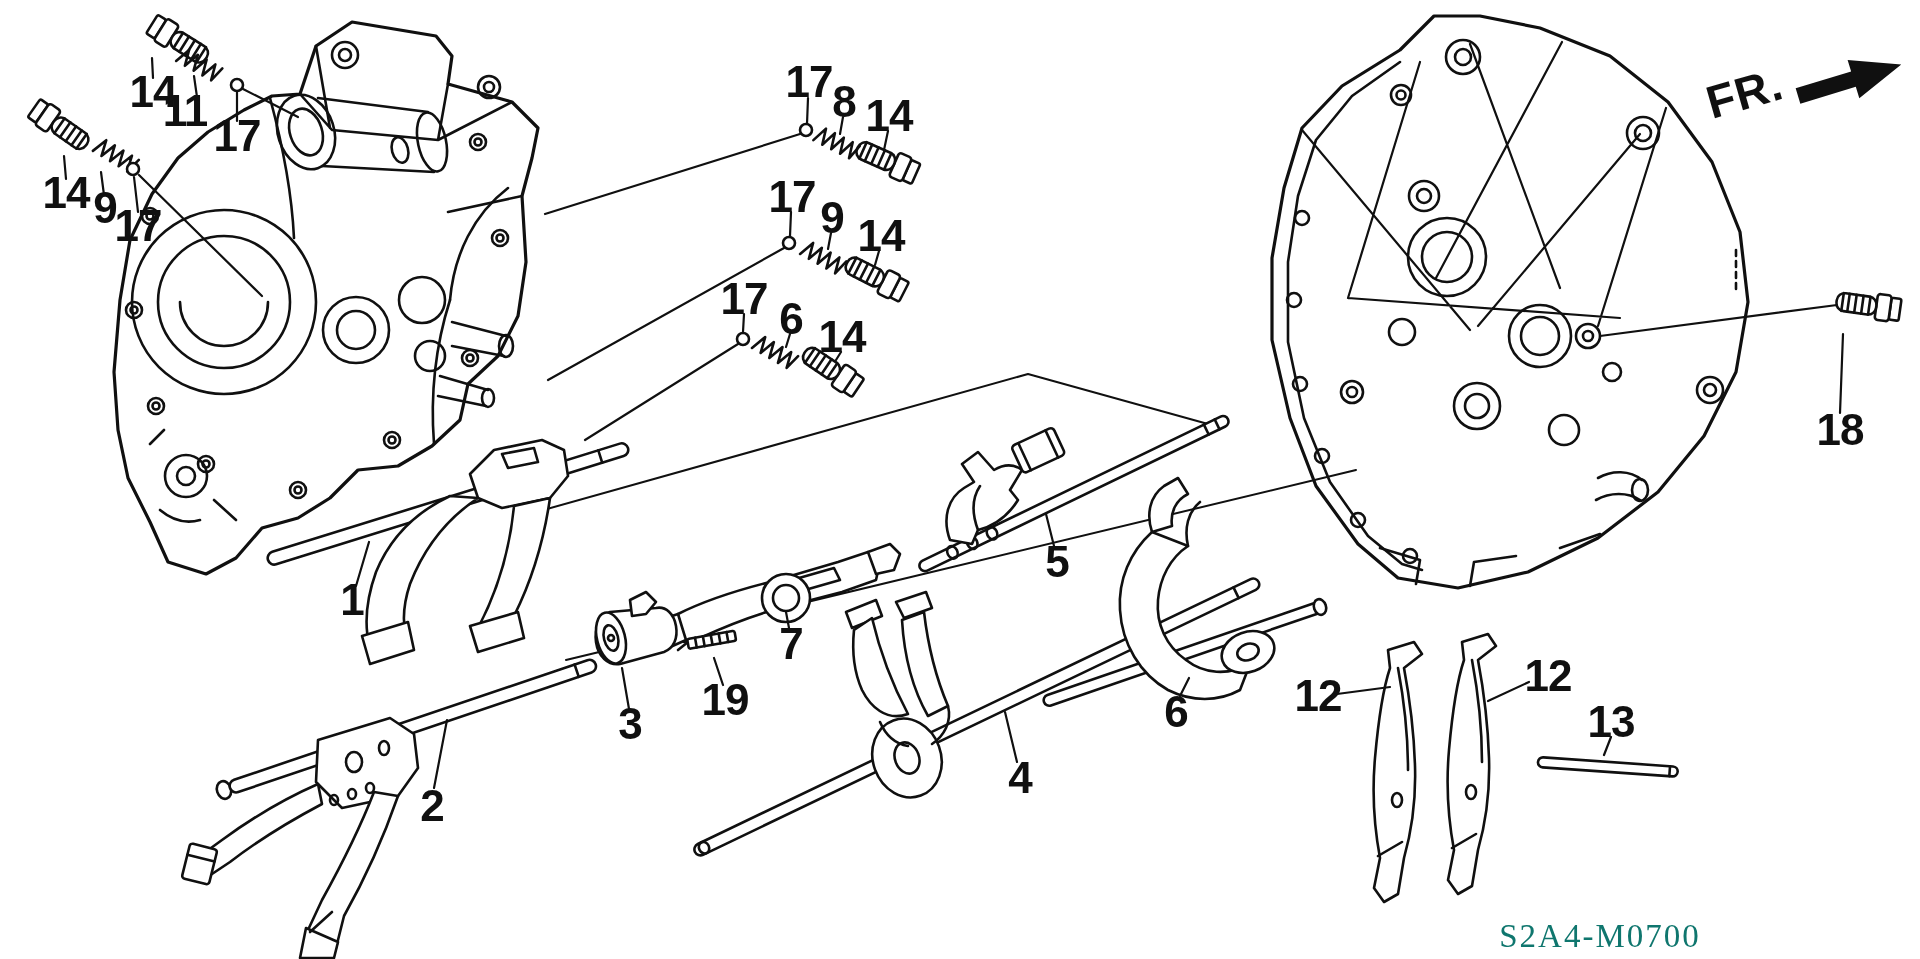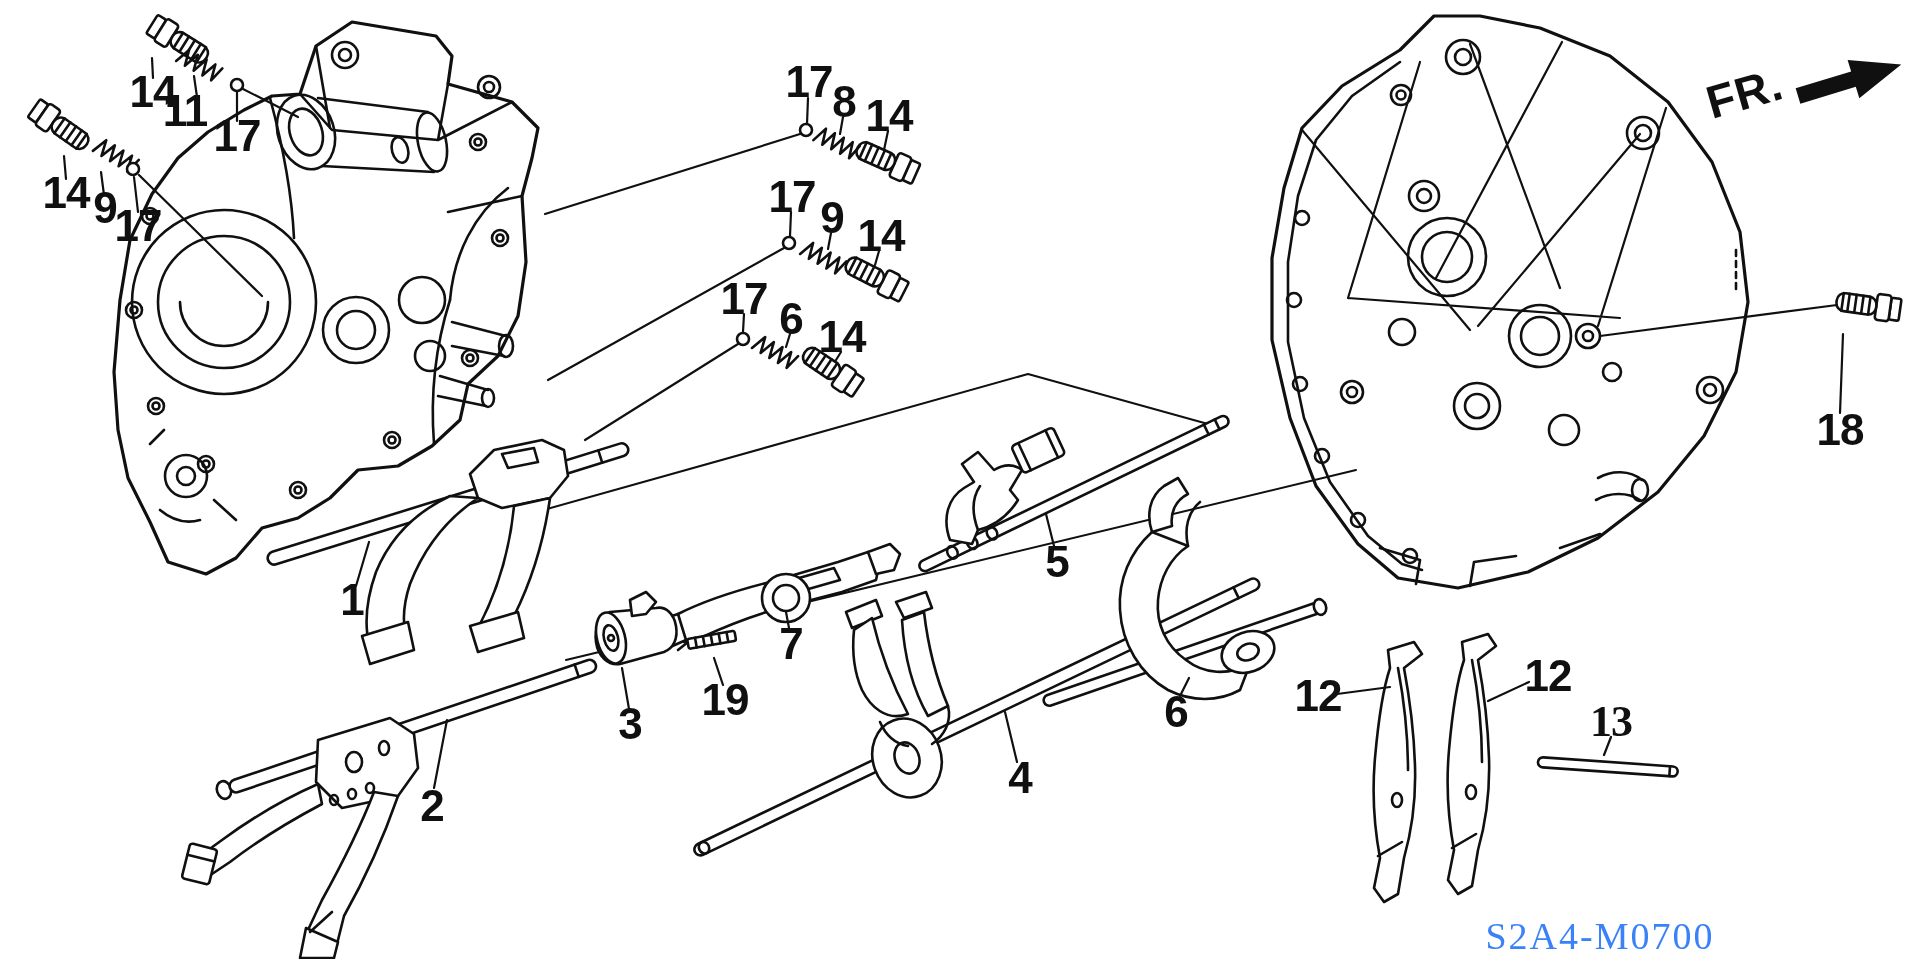--- a/index.html
+++ b/index.html
@@ -6,21 +6,21 @@
   body{width:1920px;height:959px;background:#ffffff;position:relative;overflow:hidden;
        font-family:"Liberation Sans",sans-serif;}
   .stage{position:absolute;inset:0;}
   svg{position:absolute;left:0;top:0;}
   .callout{position:absolute;transform:translate(-50%,-50%);
            font:700 44px "Liberation Sans",sans-serif;color:#101010;letter-spacing:-1px;
            white-space:nowrap;line-height:1;}
   .fr-label{position:absolute;left:1706px;top:66px;transform:rotate(-16deg);
             font:800 46px "Liberation Sans",sans-serif;color:#101010;letter-spacing:1px;}
   .code-label{position:absolute;left:1600px;top:936px;transform:translate(-50%,-50%);
-              font-family:"Liberation Serif",serif;font-size:38px;color:#3b82f6;letter-spacing:2px;
+              font-family:"Liberation Serif",serif;font-size:33px;color:#0f766e;letter-spacing:2px;
               white-space:nowrap;}
 </style>
 </head>
 <body>
 
 <div class="stage">
 
 <svg width="1920" height="959" viewBox="0 0 1920 959" fill="none" stroke="#101010" stroke-width="2.6" stroke-linecap="round" stroke-linejoin="round">
 
   <defs>
@@ -311,21 +311,21 @@
       <div class="callout" style="left: 352px; top: 600px;">1</div>
       <div class="callout" style="left: 432px; top: 806px;">2</div>
       <div class="callout" style="left: 630px; top: 724px;">3</div>
       <div class="callout" style="left: 725px; top: 700px;">19</div>
       <div class="callout" style="left: 791px; top: 644px;">7</div>
       <div class="callout" style="left: 1057px; top: 562px;">5</div>
       <div class="callout" style="left: 1020px; top: 778px;">4</div>
       <div class="callout" style="left: 1176px; top: 712px;">6</div>
       <div class="callout" style="left: 1318px; top: 696px;">12</div>
       <div class="callout" style="left: 1548px; top: 676px;">12</div>
-      <div class="callout" style="left: 1611px; top: 722px; font-family: Liberation Serif, serif;">13</div>
+      <div class="callout" style="left: 1611px; top: 722px;">13</div>
       <div class="callout" style="left: 1840px; top: 430px;">18</div>
     </div>
 
 <div class="fr-label">FR.</div>
 
 <div class="code-label">S2A4-M0700</div>
 
 </div>
 
 </body></html>

